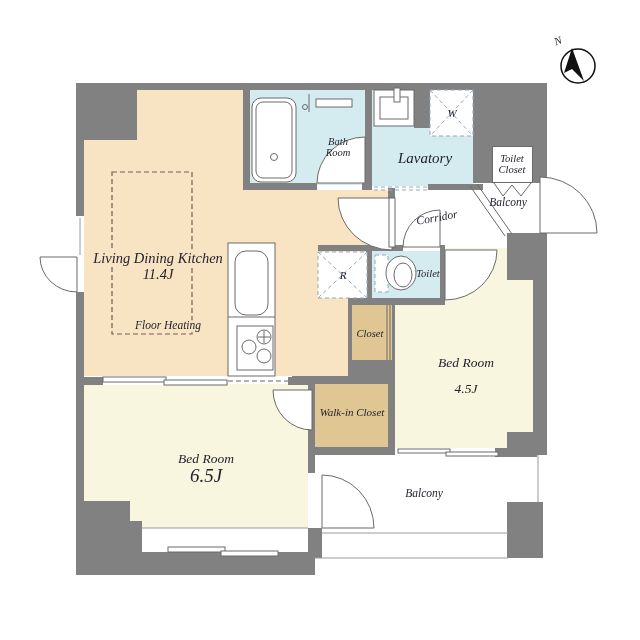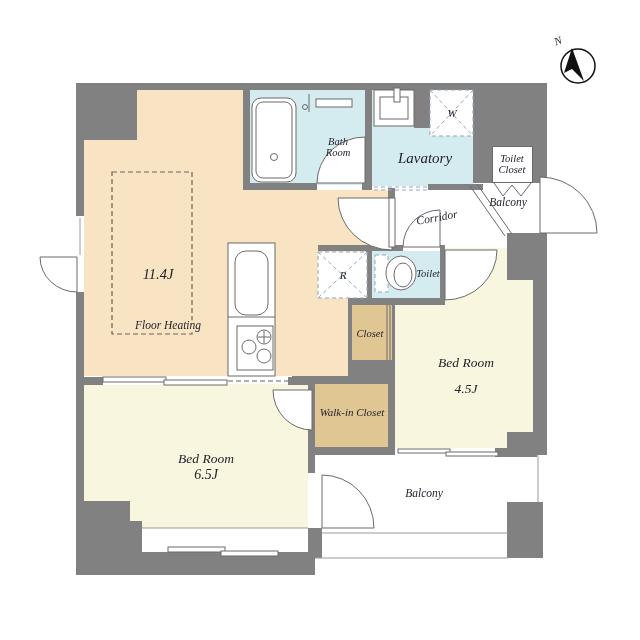--- a/index.html
+++ b/index.html
@@ -169,34 +169,35 @@
     <ellipse class="fix" cx="401" cy="273" rx="15" ry="17"></ellipse>
     <ellipse class="fixn" cx="403" cy="275" rx="9" ry="12"></ellipse>
 
     <line class="ln" x1="390" y1="305" x2="390" y2="360"></line>
     <line class="ln" x1="387" y1="305" x2="387" y2="360"></line>
 
     <circle cx="578" cy="66" r="17" fill="#ffffff" stroke="#111111" stroke-width="1.5"></circle>
     <path d="M572,48 L584,81 L572,69 L564,73 Z" fill="#111111"></path>
   </svg>
 
+  <div class="lbl" style="left:158px;top:258px;font-size:14.5px;background:var(--ldk);padding:0 2px;">Living Dining Kitchen</div>
   <div class="lbl" style="left:158px;top:274px;font-size:14.5px;background:var(--ldk);padding:0 2px;">11.4J</div>
   <div class="lbl" style="left:160px;top:326px;font-size:11.5px;background:var(--ldk);padding:0 3px;margin-left:8px;">Floor Heating</div>
   <div class="lbl" style="left:338px;top:142px;font-size:10.5px;">Bath</div>
   <div class="lbl" style="left:338px;top:153px;font-size:10.5px;">Room</div>
   <div class="lbl" style="left:425px;top:158px;font-size:15px;">Lavatory</div>
   <div class="lbl" style="left:512px;top:159px;font-size:10.5px;">Toilet</div>
   <div class="lbl" style="left:512px;top:170px;font-size:10.5px;">Closet</div>
   <div class="lbl" style="left:508px;top:203px;font-size:11.5px;">Balcony</div>
   <div class="lbl" style="left:437px;top:218px;font-size:11.5px;transform:translate(-50%,-50%) rotate(-10deg);">Corridor</div>
   <div class="lbl" style="left:428px;top:274px;font-size:10.5px;">Toilet</div>
   <div class="lbl" style="left:343px;top:275px;font-size:11px;">R</div>
   <div class="lbl" style="left:452px;top:113px;font-size:11px;">W</div>
   <div class="lbl" style="left:370px;top:334px;font-size:10.5px;">Closet</div>
   <div class="lbl" style="left:352px;top:412px;font-size:11px;">Walk-in Closet</div>
   <div class="lbl" style="left:466px;top:363px;font-size:13.5px;">Bed Room</div>
   <div class="lbl" style="left:466px;top:389px;font-size:13.5px;">4.5J</div>
   <div class="lbl" style="left:206px;top:459px;font-size:13.5px;">Bed Room</div>
-  <div class="lbl" style="left:206px;top:475px;font-size:14px;">6.5J</div>
+  <div class="lbl" style="left:206px;top:475px;font-size:19px;">6.5J</div>
   <div class="lbl" style="left:424px;top:494px;font-size:11.5px;">Balcony</div>
   <div class="lbl" style="left:558px;top:41px;font-size:11px;transform:translate(-50%,-50%) rotate(-20deg);">N</div>
 
 </div>
 
 </body></html>

